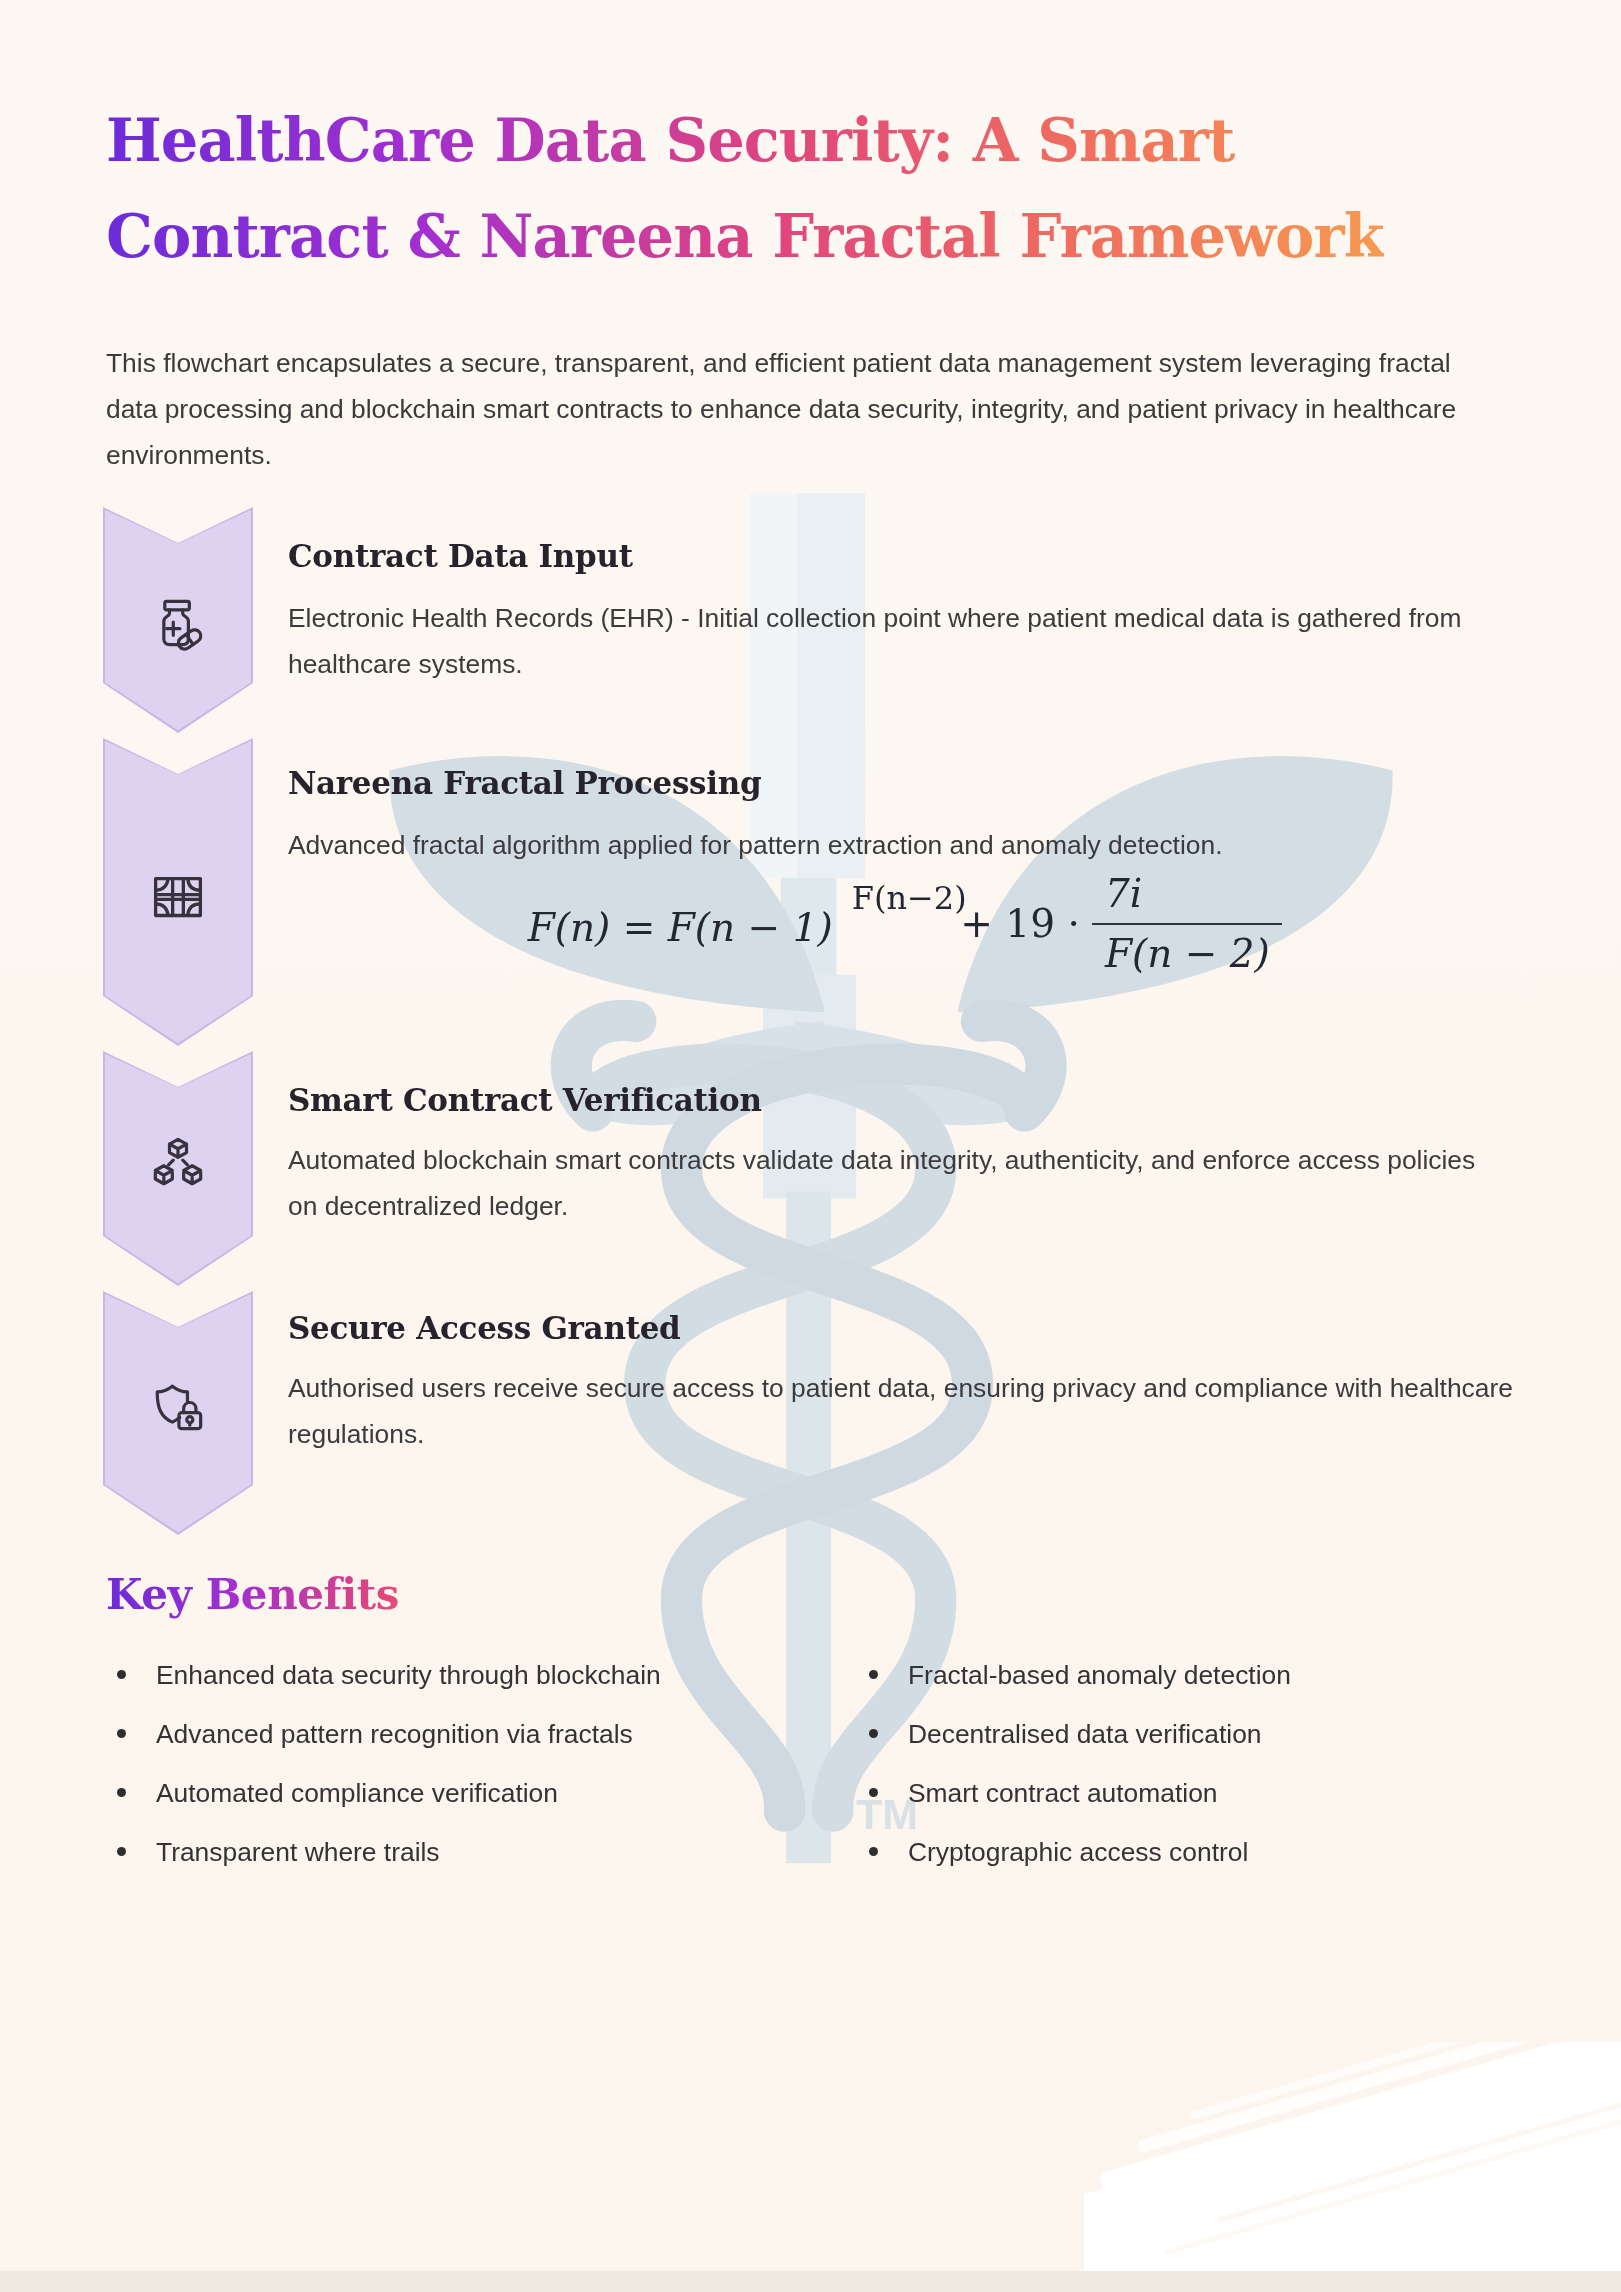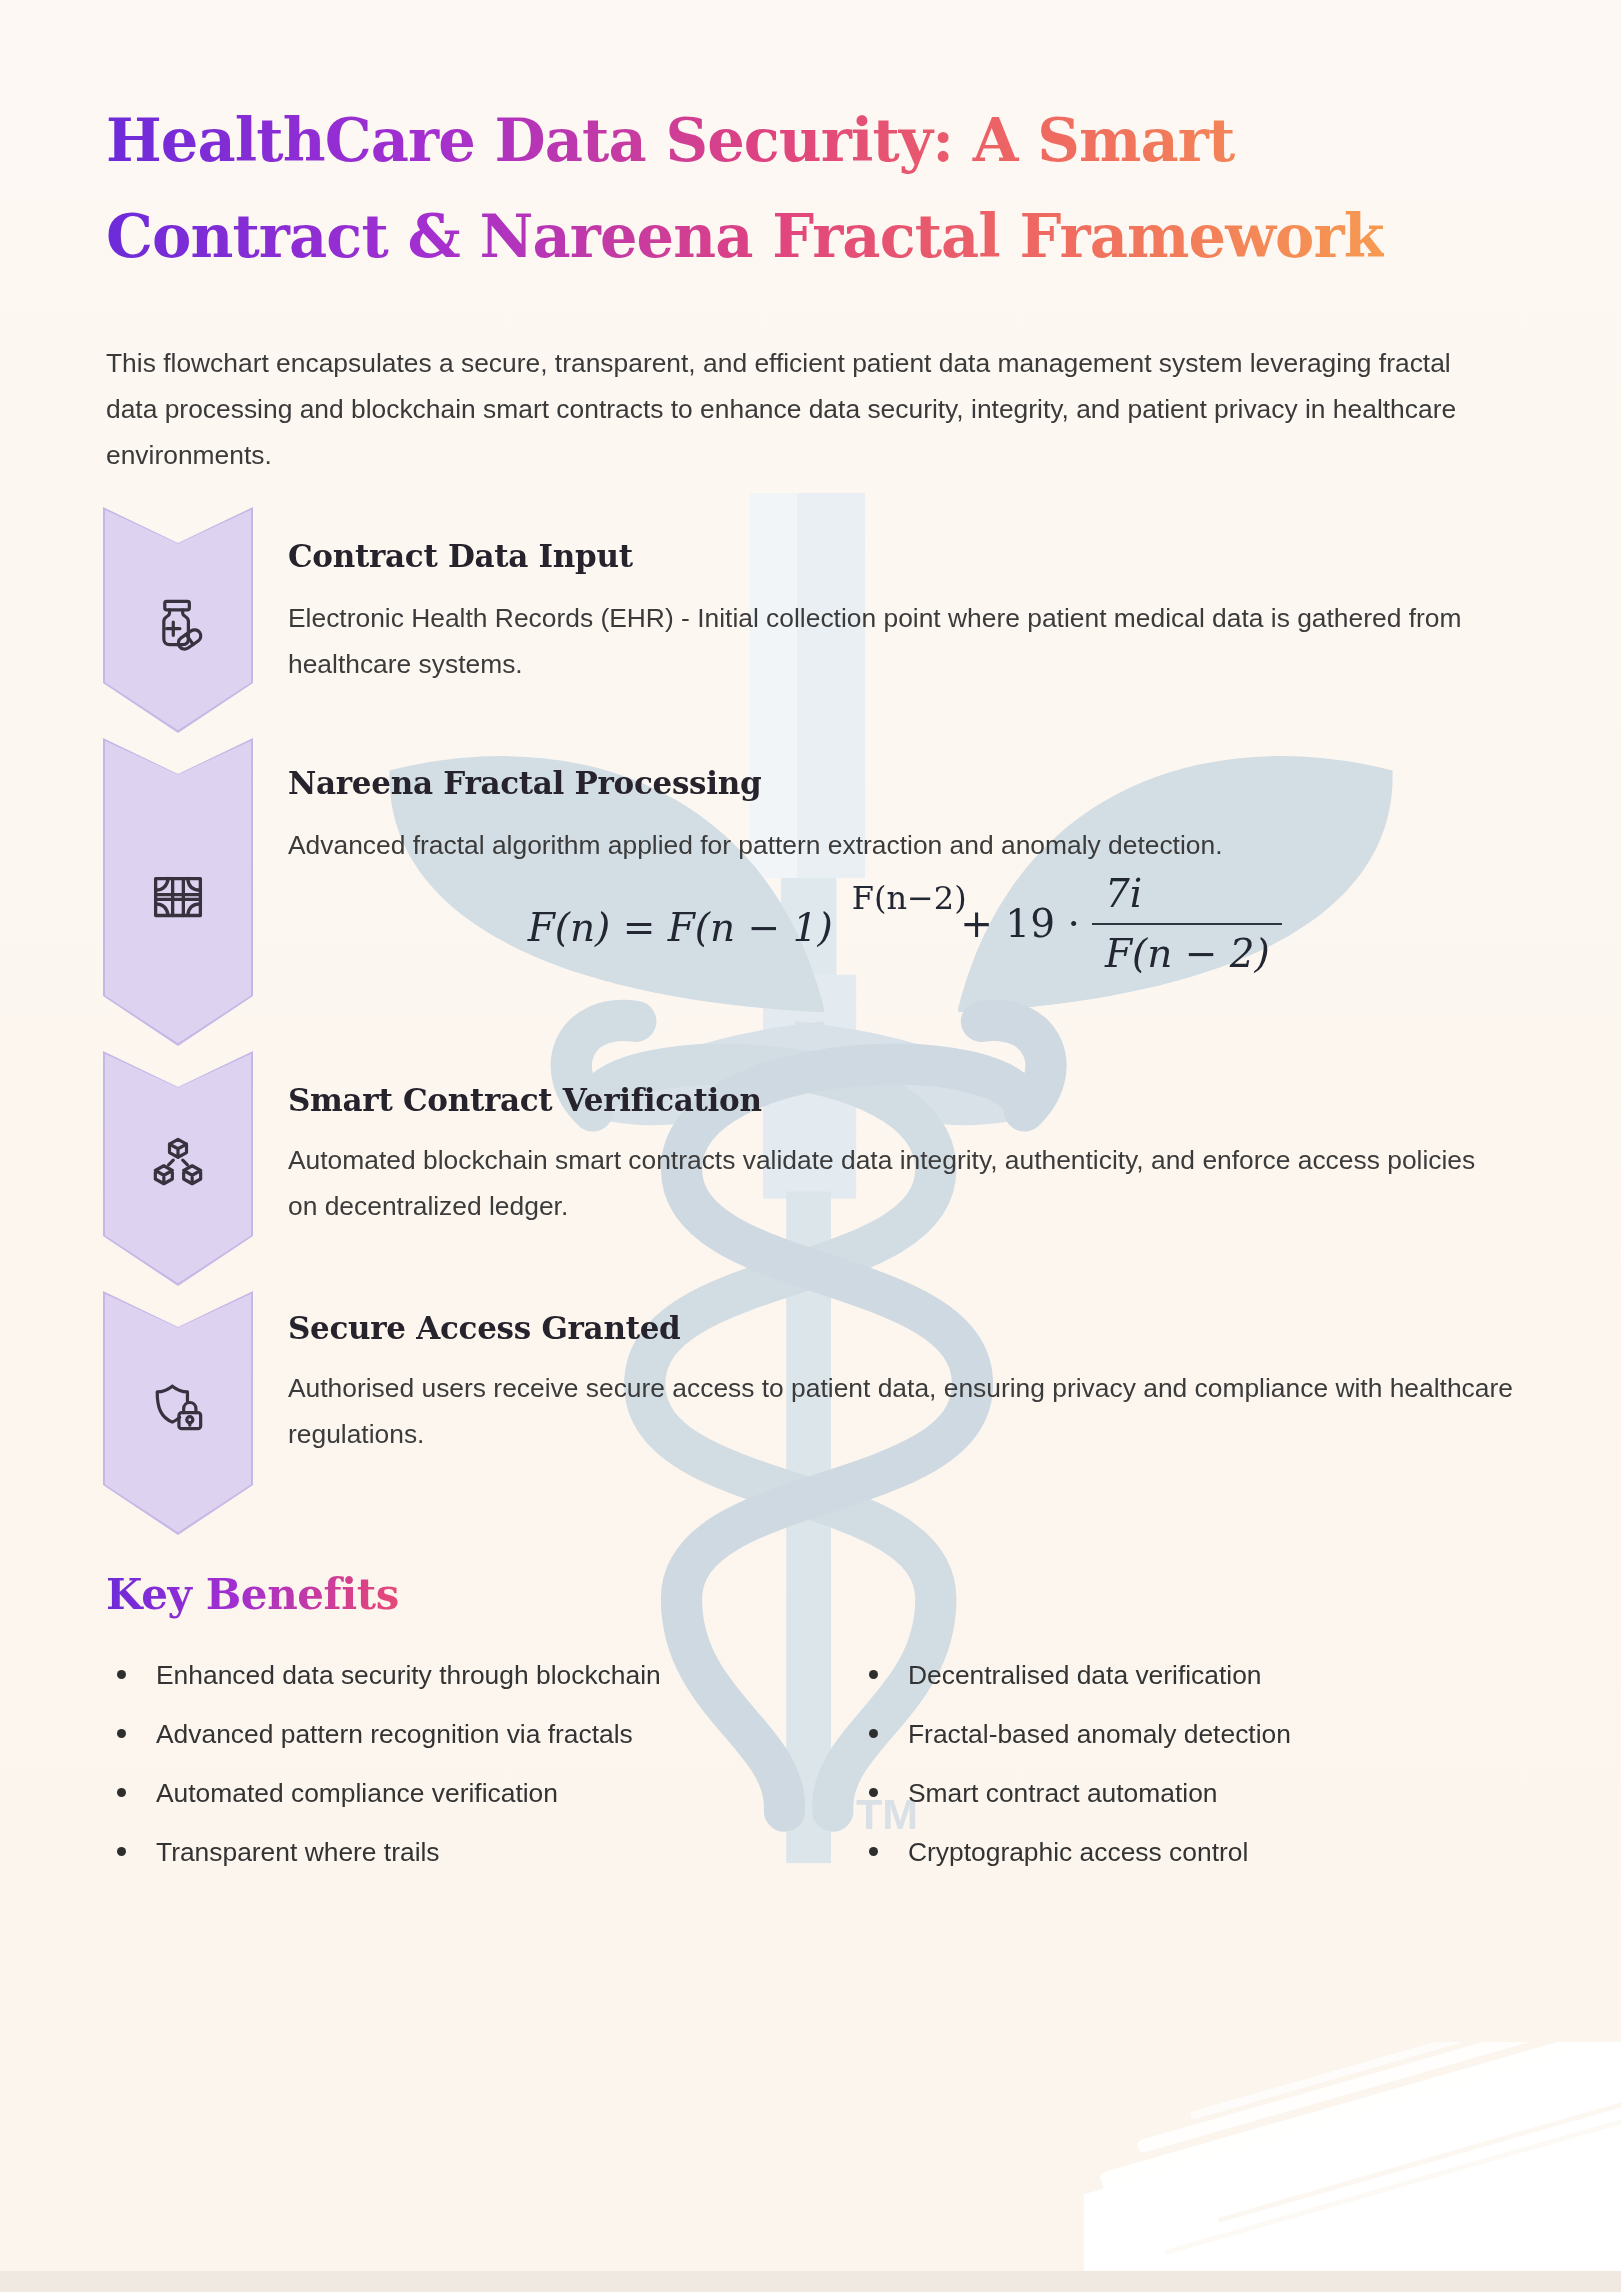--- a/index.html
+++ b/index.html
@@ -241,21 +241,21 @@
     <h2 class="col-heading col-left">Key Benefits</h2>
 
     <ul class="bullet-list list-l">
       <li><span>Enhanced data security through blockchain</span></li>
       <li><span>Advanced pattern recognition via fractals</span></li>
       <li><span>Automated compliance verification</span></li>
       <li><span>Transparent where trails</span></li>
     </ul>
 
     <ul class="bullet-list list-r">
+      <li><span>Fractal-based anomaly detection</span></li>
       <li><span>Decentralised data verification</span></li>
-      <li><span>Fractal-based anomaly detection</span></li>
       <li><span>Smart contract automation</span></li>
       <li><span>Cryptographic access control</span></li>
     </ul>
 
   </div>
 </div>
 
 
 </body></html>

